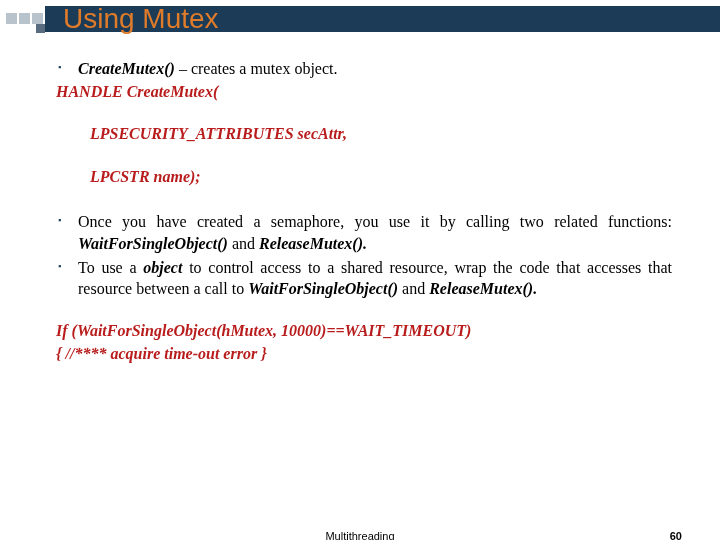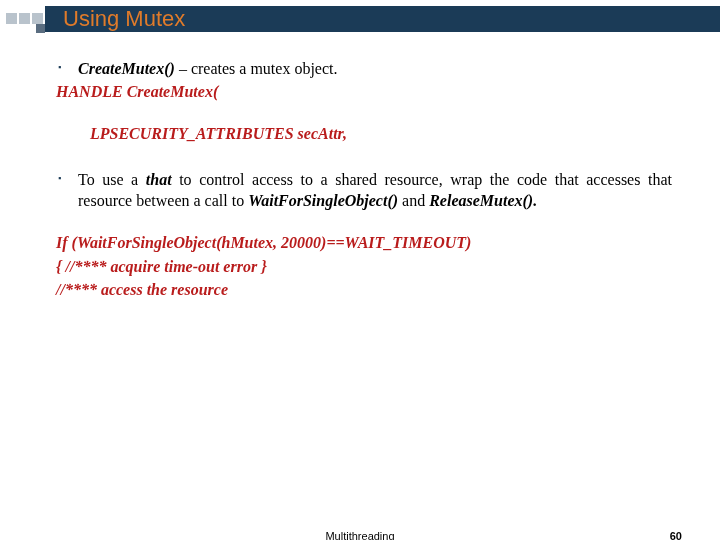--- a/index.html
+++ b/index.html
@@ -37,21 +37,21 @@
     top: 6px;
     height: 26px;
     background: #1b3b57;
     display: flex;
     align-items: center;
     padding-left: 18px;
   }
   .title-text {
     color: #e07b2a;
     font-family: Arial, Helvetica, sans-serif;
-    font-size: 22px;
+    font-size: 28px;
     font-weight: 400;
   }
   .content {
     padding: 22px 48px 0 56px;
     font-size: 16px;
     color: #000;
     line-height: 1.35;
   }
   .row {
     margin-bottom: 2px;
@@ -112,32 +112,35 @@
 </div>
 
 <div class="content">
 
   <div class="row bul small-gap">
     <span class="b i">CreateMutex()</span><span> – creates a mutex object.</span>
   </div>
 
   <div class="row teal b i">HANDLE CreateMutex(</div>
   <div class="row indent2 teal b i">LPSECURITY_ATTRIBUTES secAttr,</div>
+  <div class="row indent2 teal b i">LPCSTR name);</div>
 
   <div class="spacer"></div>
 
+  <div class="row bul">
+    <span>Once you have created a semaphore, you use it by calling two related functions: </span><span class="b i">WaitForSingleObject()</span><span> and </span><span class="b i">ReleaseMutex().</span>
+  </div>
 
   <div class="row bul">
-    <span>To use a </span><span class="b i">that</span><span> to control access to a shared resource, wrap the code that accesses that resource between a call to </span><span class="b i">WaitForSingleObject()</span><span> and </span><span class="b i">ReleaseMutex().</span>
+    <span>To use a </span><span class="b i">object</span><span> to control access to a shared resource, wrap the code that accesses that resource between a call to </span><span class="b i">WaitForSingleObject()</span><span> and </span><span class="b i">ReleaseMutex().</span>
   </div>
 
   <div class="spacer-med"></div>
 
-  <div class="row teal b i">If (WaitForSingleObject(hMutex, 20000)==WAIT_TIMEOUT)</div>
+  <div class="row teal b i">If (WaitForSingleObject(hMutex, 10000)==WAIT_TIMEOUT)</div>
   <div class="row teal b i"> { //**** acquire time-out error }</div>
-  <div class="row teal b i"> //**** access the resource</div>
 
 </div>
 
 <div class="footer">
   <span class="footer-center">Multithreading</span>
   <span class="footer-right">60</span>
 </div>
 
 </body></html>

